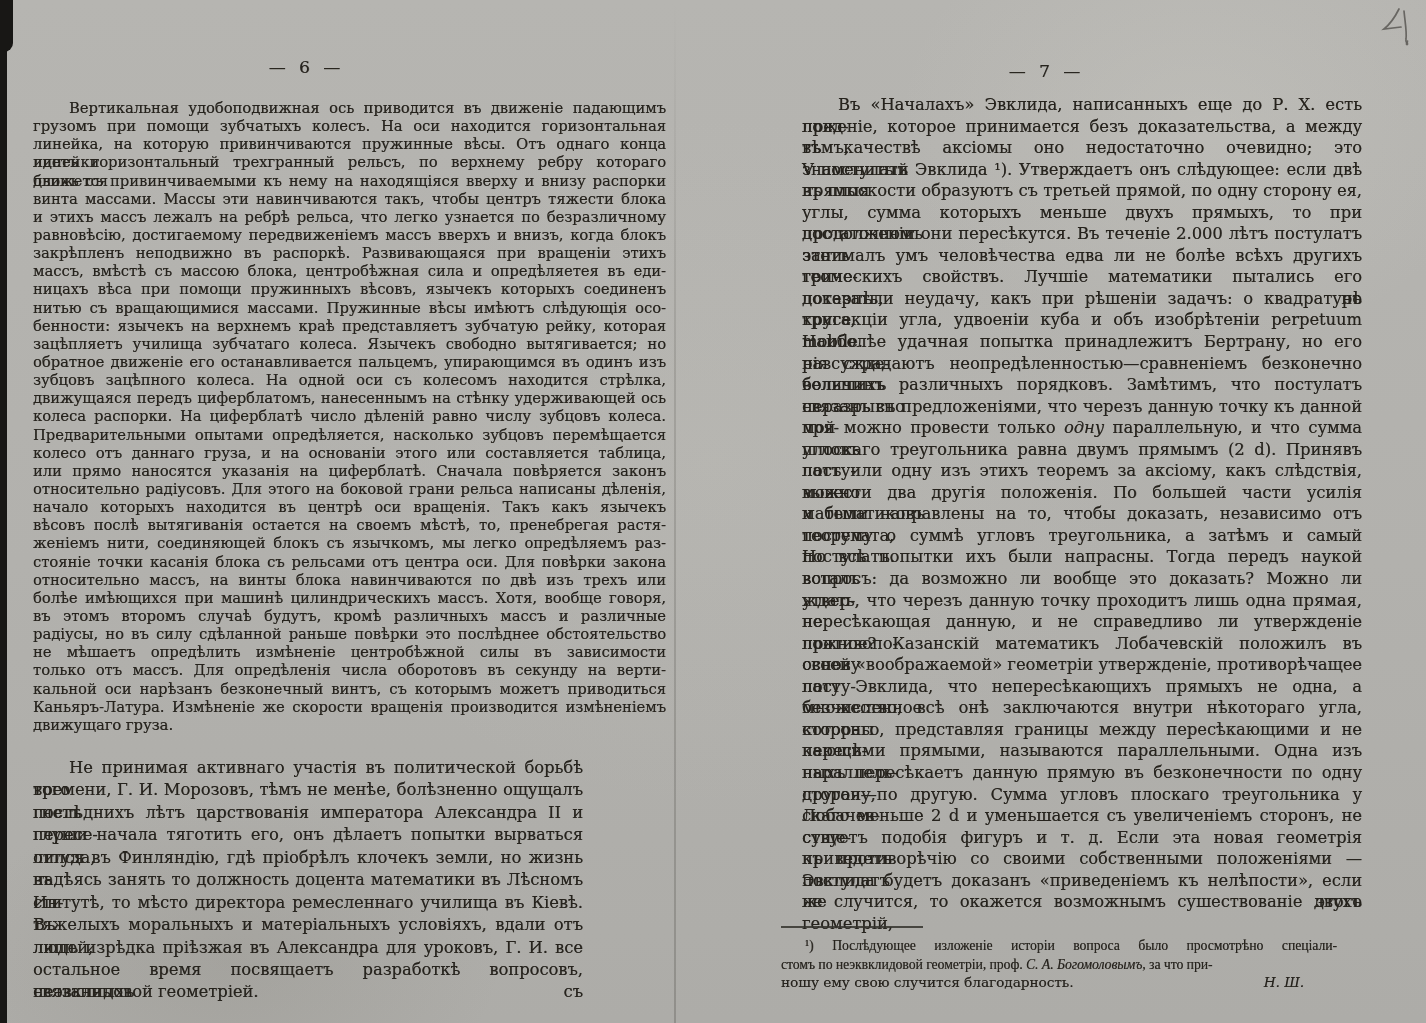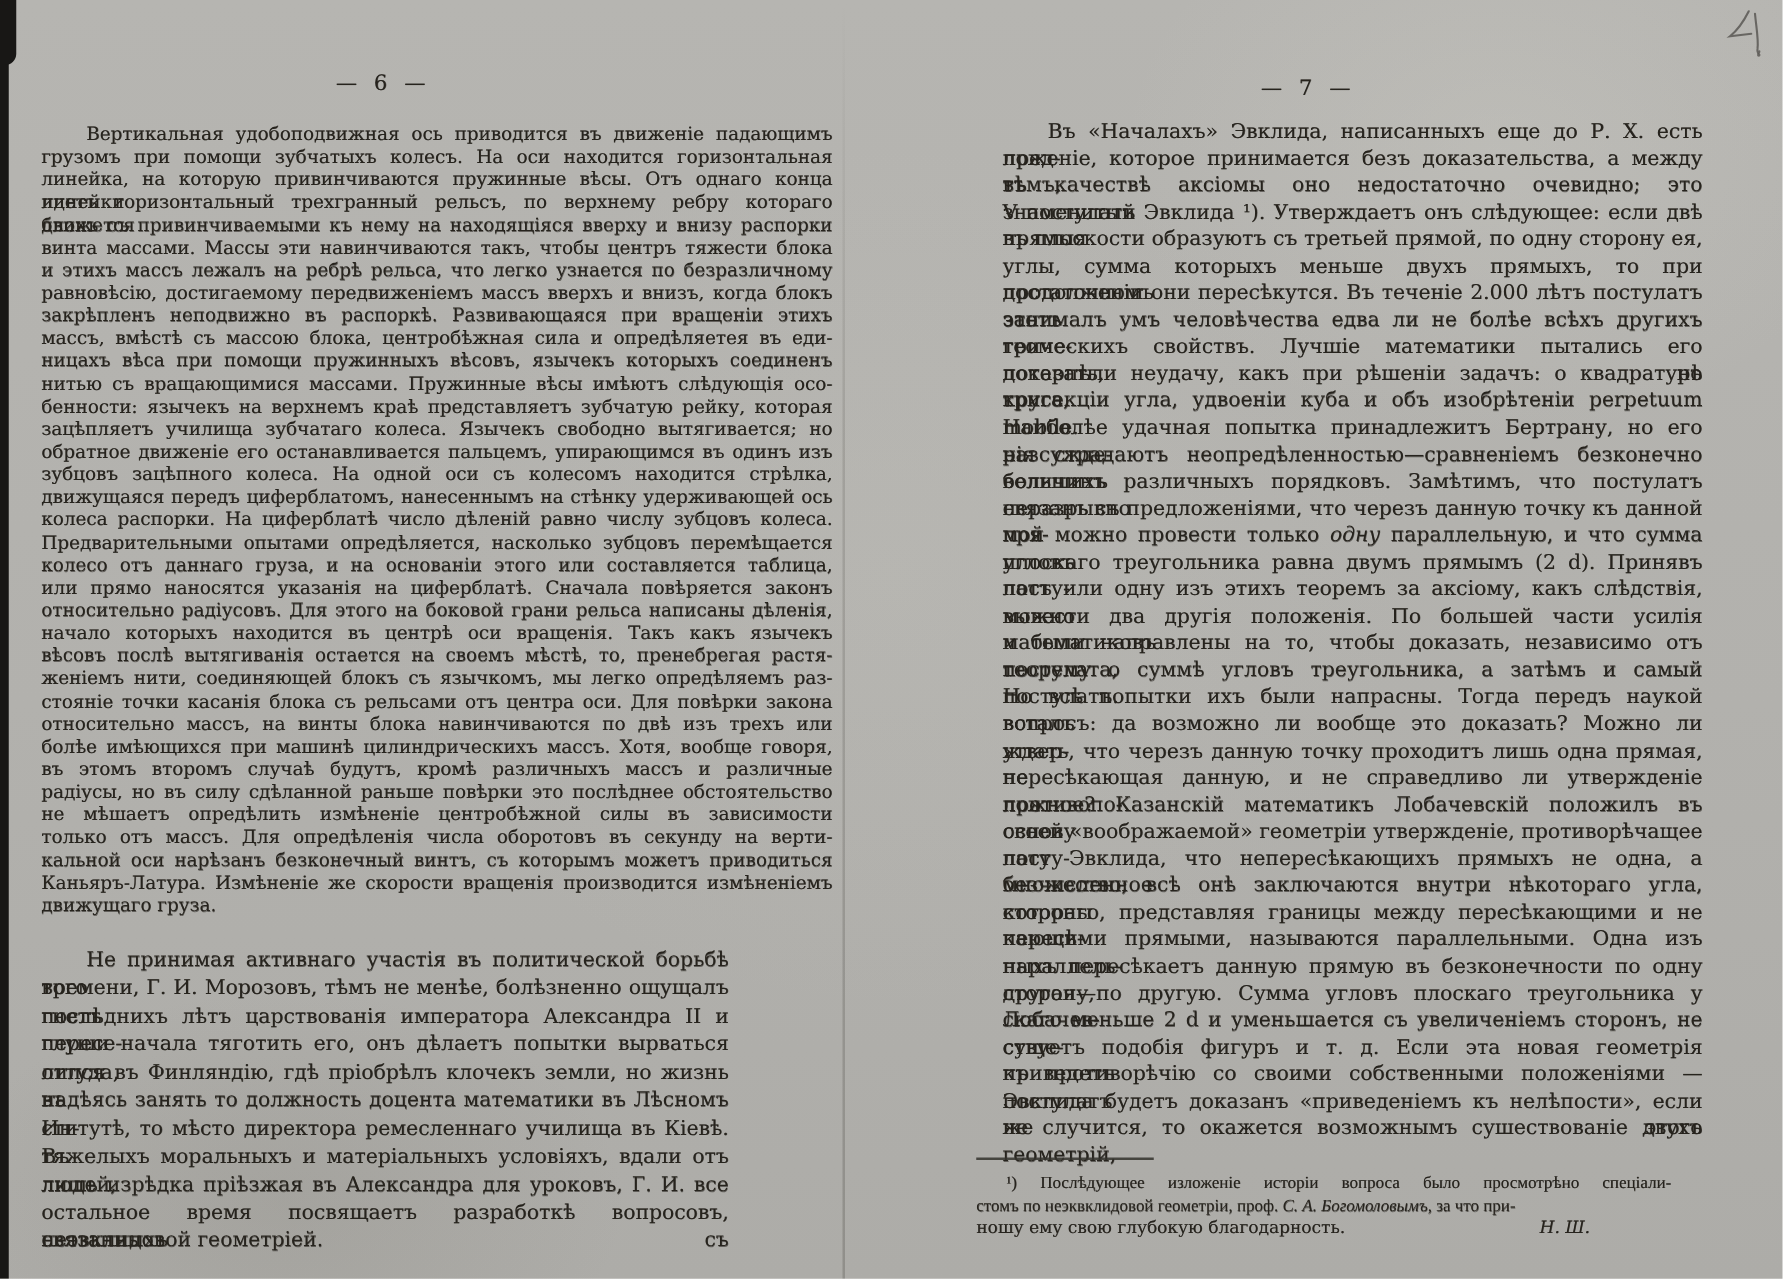--- a/index.html
+++ b/index.html
@@ -44,21 +44,21 @@
   .p7a{left:802px;top:94px;width:560px;font-size:16.3px;}
   .p7a .line{line-height:21.55px;height:21.55px;}
 
   
   .fn-rule{position:absolute;left:781px;top:926px;width:142px;height:2px;background:rgba(52,50,45,0.85);}
   .fnote{left:781px;top:936px;width:556px;font-size:13.6px;}
   .fnote .line{line-height:19.4px;height:19.4px;font-family:Liberation Serif, serif;}
   .fnote .line:first-child{text-indent:24px;}
   .fn-lastline{position:absolute;left:781px;top:973px;width:556px;font-size:13.6px;line-height:19.4px;
     display:flex;justify-content:space-between;}
-  .fn-sig{font-style:italic;margin-right:65px;}
+  .fn-sig{font-style:italic;margin-right:33px;}
   i{font-style:italic;}
 
   
   .hw-mark{position:absolute;left:1374px;top:4px;width:48px;height:52px;}
   .hw-mark svg{display:block;}
 </style>
 </head>
 <body>
 
 <div class="edge-strip"></div>
@@ -158,21 +158,21 @@
     <div class="line">Эвклида будетъ доказанъ «приведеніемъ къ нелѣпости», если же этого</div>
     <div class="line">не случится, то окажется возможнымъ сушествованіе двухъ геометрій,</div>
   </div>
 
 <div class="fn-rule"></div>
 <div class="tblock fnote ink">
     <div class="line">¹) Послѣдующее изложеніе исторіи вопроса было просмотрѣно спеціали-</div>
     <div class="line">стомъ по неэквклидовой геометріи, проф. <i>С. А. Богомоловымъ,</i> за что при-</div>
   </div>
 <div class="fn-lastline ink">
-  <span>ношу ему свою глубокую благодарность.</span>
+  <span>ношу ему свою случится благодарность.</span>
   <span class="fn-sig">Н. Ш.</span>
 </div>
 
 <div class="hw-mark">
   <svg width="48" height="52" viewBox="0 0 48 52" xmlns="http://www.w3.org/2000/svg">
     <g fill="none" stroke="#55534f" stroke-width="1.7" stroke-linecap="round" opacity="0.8">
       <path d="M25 5 C21 13 15 21 10 25 L27 23"></path>
       <path d="M30 7 C31 18 33 28 32 35 C31.5 38 33 40 33.5 37"></path>
     </g>
     <circle cx="33" cy="40" r="1.4" fill="#55534f" opacity="0.8"></circle>

